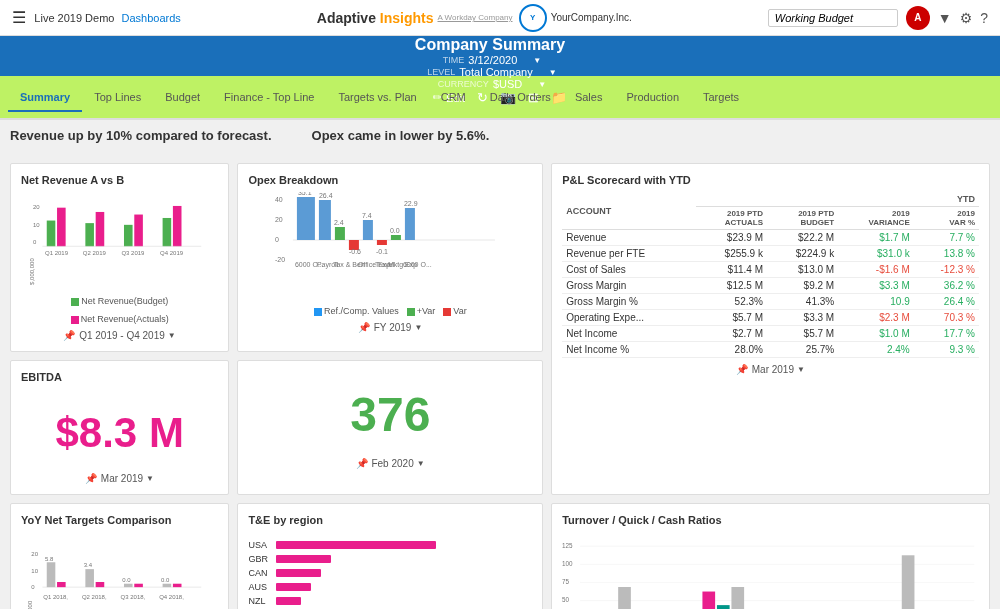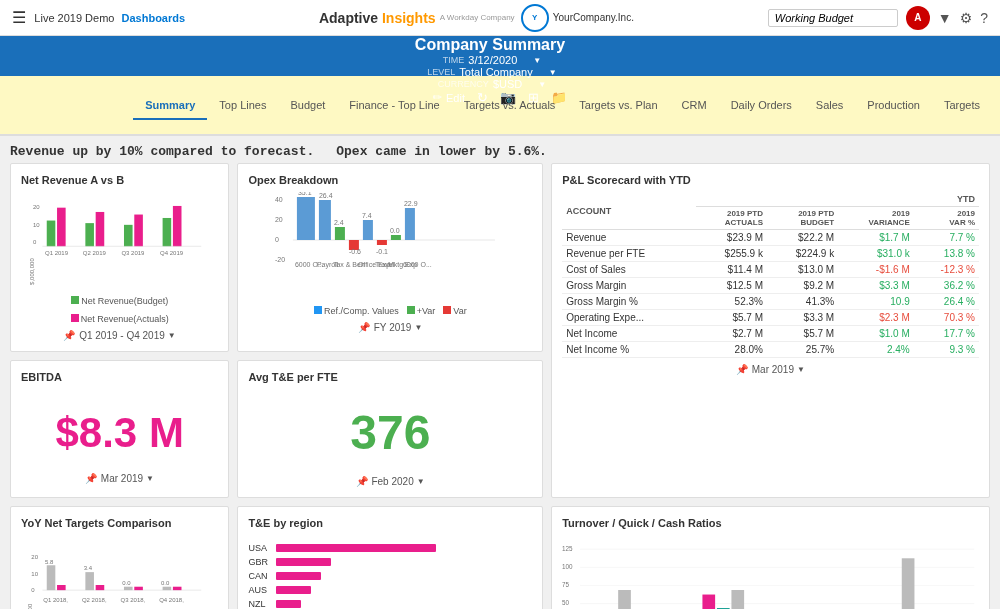--- a/index.html
+++ b/index.html
@@ -9,21 +9,21 @@
     .top-nav {
       background: white;
       display: flex;
       align-items: center;
       padding: 6px 12px;
       border-bottom: 1px solid #ddd;
       height: 36px;
     }
     .top-nav .hamburger { font-size: 16px; cursor: pointer; margin-right: 8px; }
     .top-nav .live-demo { font-size: 11px; color: #333; margin-right: 4px; }
-    .top-nav .dashboards-link { font-size: 11px; color: #0078d4; font-weight: bold; }
+    .top-nav .dashboards-link { font-size: 11px; color: #0078d4; }
     .top-nav .logo-center {
       flex: 1;
       display: flex;
       justify-content: center;
       align-items: center;
     }
     .top-nav .company-circle {
       width: 28px; height: 28px;
       border: 2px solid #0078d4;
       border-radius: 50%;
@@ -108,26 +108,25 @@
       cursor: pointer;
     }
     .header-bar .action-icon {
       font-size: 13px;
       color: white;
       cursor: pointer;
     }
 
     
     .tab-bar {
-      background: #fef9c3;
+      background: #bef264;
       display: flex;
       align-items: center;
       border-bottom: 2px solid #ddd;
-      padding: 16px 8px;
-      justify-content: flex-end;
+      padding: 8px 8px;
     }
     .tab-item {
       padding: 7px 12px;
       font-size: 11px;
       color: #555;
       cursor: pointer;
       border-bottom: 2px solid transparent;
       margin-bottom: -2px;
       white-space: nowrap;
     }
@@ -137,23 +136,22 @@
       font-weight: bold;
     }
 
     
     .main-content {
       padding: 8px 10px;
       background: #f0f0f0;
     }
     .headline-row {
       display: flex;
-      gap: 22px;
-      margin-bottom: 4px;
-      font-family: Liberation Mono, monospace;
+      gap: 40px;
+      margin-bottom: 20px;
     }
     .headline-text {
       font-size: 13px;
       font-weight: bold;
       color: #333;
     }
 
     
     .dashboard-grid {
       display: grid;
@@ -279,21 +277,21 @@
     
     .legend {
       display: flex;
       gap: 8px;
       flex-wrap: wrap;
       justify-content: center;
       margin-top: 4px;
     }
     .legend-item {
       display: flex;
-      align-items: flex-start;
+      align-items: flex-end;
       gap: 2px;
       font-size: 9px;
       color: #555;
     }
     .legend-square {
       width: 8px; height: 8px;
       display: inline-block;
     }
 
     
@@ -320,21 +318,21 @@
 
 <div class="top-nav">
   <span class="hamburger">☰</span>
   <span class="live-demo">Live 2019 Demo</span>
   &nbsp;
   <span class="dashboards-link">Dashboards</span>
   <div class="logo-center">
     <span style="font-size:14px;font-weight:bold;color:#333;">
       Adaptive <span style="color:#f90;">Insights</span>
     </span>
-    <span style="font-size:8px;color:#999;margin-left:4px;">A Workday Company</span>
+    <span style="font-size:8px;color:#999;margin-left:4px;text-decoration:underline;">A Workday Company</span>
     &nbsp;&nbsp;
     <span class="company-circle">Y</span>
     <span style="font-size:10px;color:#333;">YourCompany.Inc.</span>
   </div>
   <div class="right-controls">
     <input type="text" class="budget-select" value="Working Budget" style="">
     <div class="user-avatar">A</div>
     <span class="icon-btn">▼</span>
     <span class="icon-btn">⚙</span>
     <span class="icon-btn">?</span>
@@ -372,21 +370,20 @@
     <span class="action-icon">⊞</span>
     <span class="action-icon">📁</span>
   </div>
 </div>
 
 <div class="tab-bar">
   <div class="tab-item active">Summary</div>
   <div class="tab-item">Top Lines</div>
   <div class="tab-item">Budget</div>
   <div class="tab-item">Finance - Top Line</div>
-  <div class="tab-item">Targets vs. Actuals</div>
   <div class="tab-item">Targets vs. Plan</div>
   <div class="tab-item">CRM</div>
   <div class="tab-item">Daily Orders</div>
   <div class="tab-item">Sales</div>
   <div class="tab-item">Production</div>
   <div class="tab-item">Targets</div>
 </div>
 
 <div class="main-content">
   <div class="headline-row">
@@ -603,21 +600,20 @@
       <div class="widget-footer">
         <span class="filter-tag">
           <span class="pin-icon">📌</span>
           <span>Mar 2019</span>
           <span style="font-size:8px;">▼</span>
         </span>
       </div>
     </div>
 
     <div class="widget">
-      <div class="widget-title">Avg T&amp;E per FTE</div>
       <div class="big-number-green">376</div>
       <div class="widget-footer">
         <span class="filter-tag">
           <span class="pin-icon">📌</span>
           <span>Feb 2020</span>
           <span style="font-size:8px;">▼</span>
         </span>
       </div>
     </div>
 

